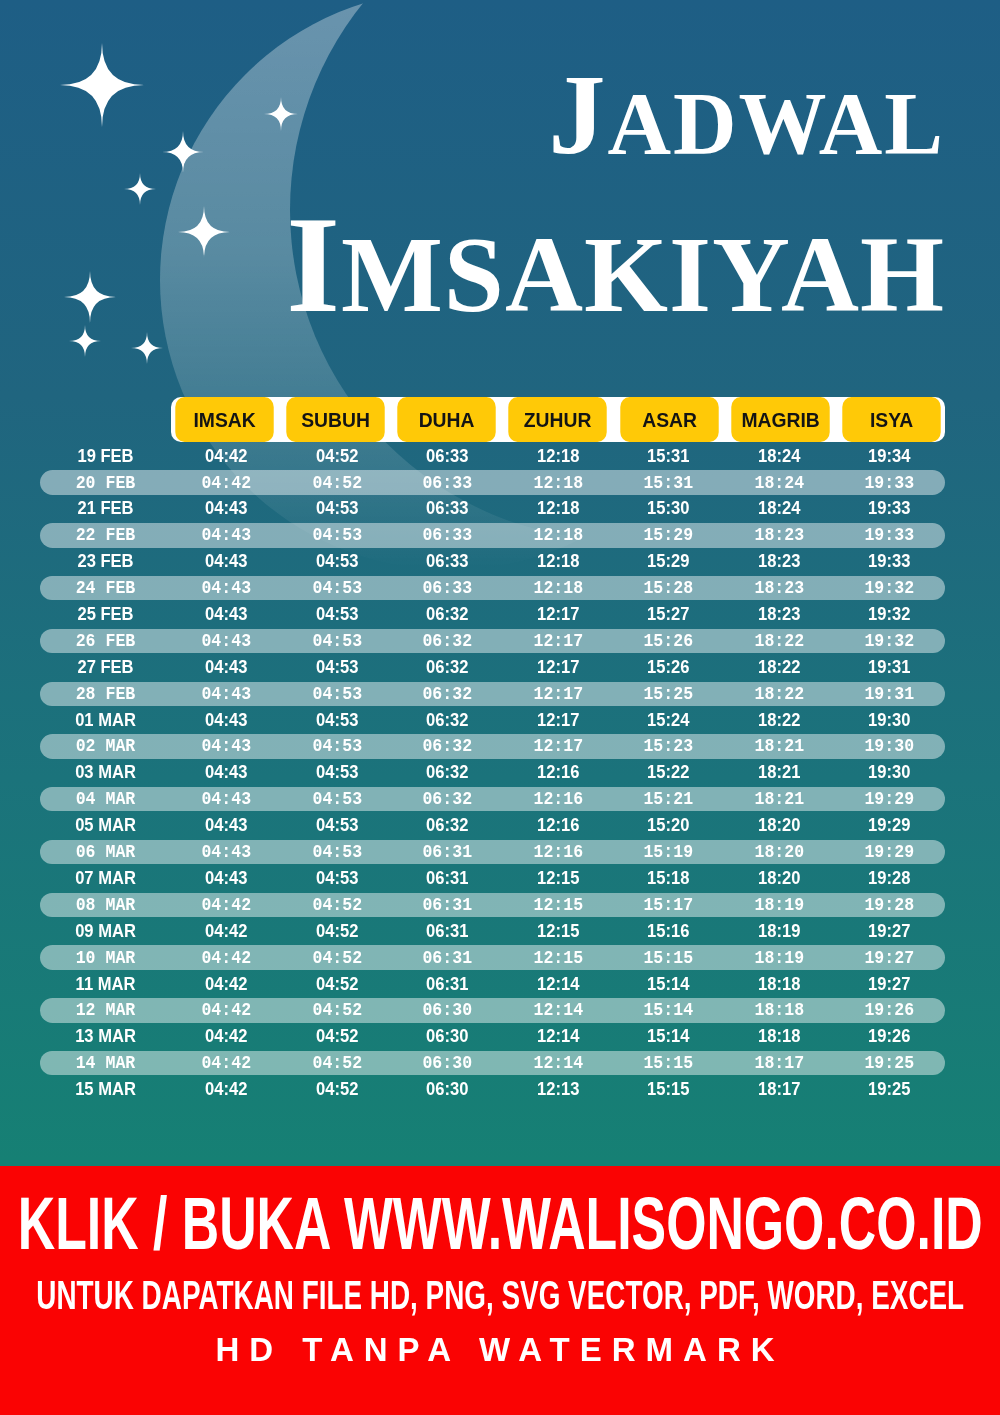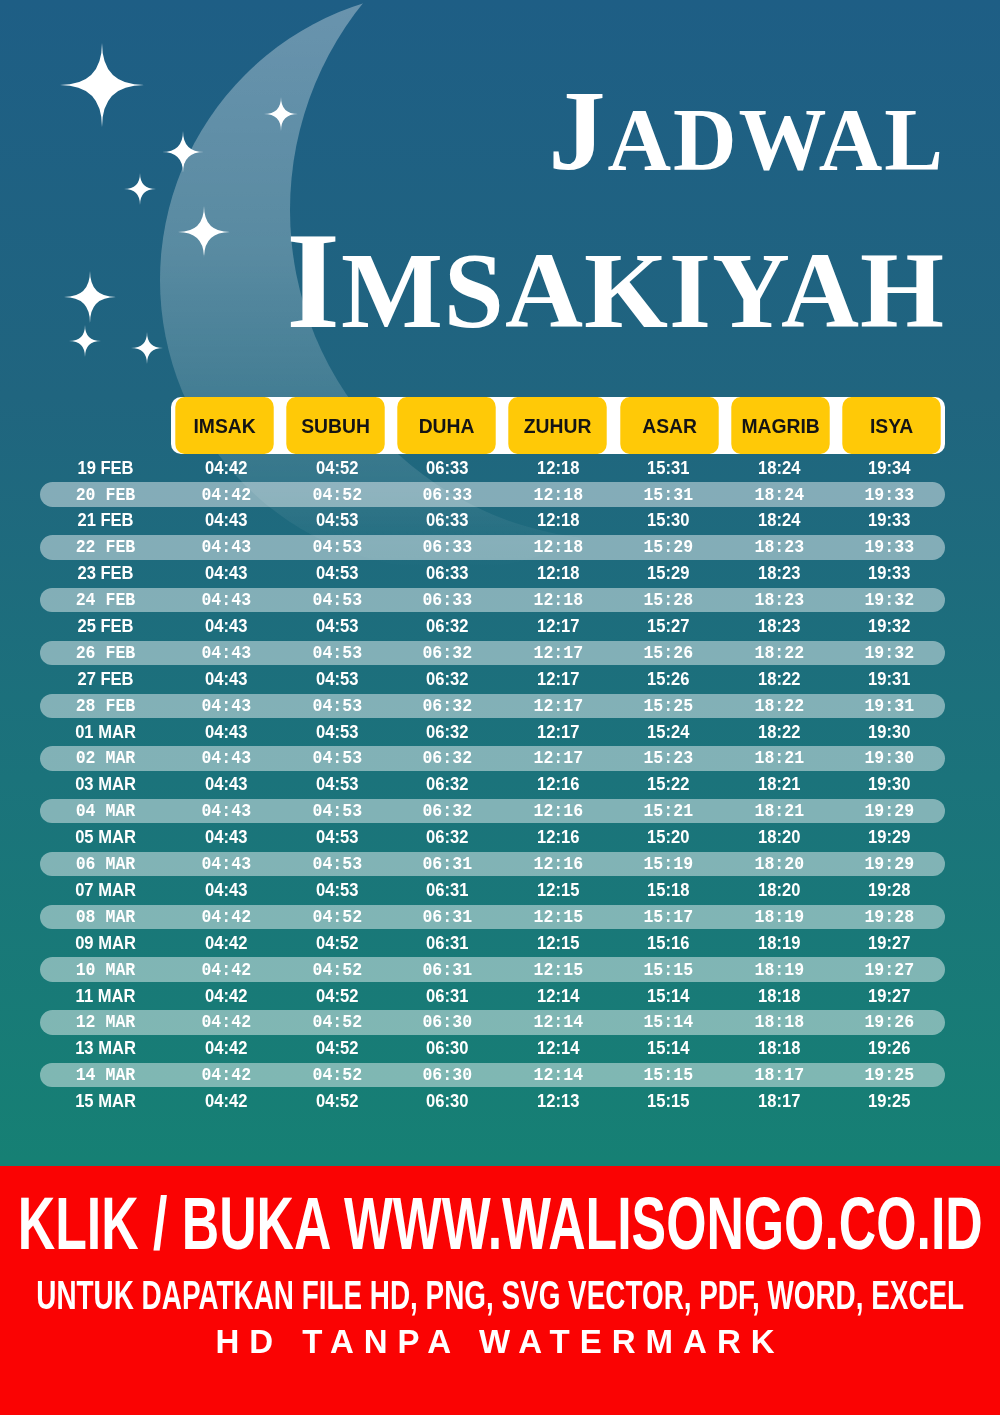--- a/index.html
+++ b/index.html
@@ -5,43 +5,43 @@
   html,body{margin:0;padding:0;background:#333;}
   .poster{
     position:relative;width:1000px;height:1415px;overflow:hidden;
     font-family:"Liberation Sans",sans-serif;
     background:linear-gradient(180deg,#1E5E85 0%,#20657F 28%,#1B737B 55%,#168074 82%,#128073 100%);
   }
   .decor{position:absolute;top:0;left:0;pointer-events:none;}
   
   .title-block{position:absolute;top:58px;right:55px;text-align:right;color:#fff;
     font-family:"Liberation Serif",serif;font-weight:bold;line-height:1;}
-  .title-l1{font-size:88px;letter-spacing:2px;margin-top:16px;}
+  .title-l1{font-size:88px;letter-spacing:2px;}
   .title-l1::first-letter{font-size:114px;}
   .title-l2{font-size:108px;letter-spacing:1px;margin-top:24px;}
   .title-l2::first-letter{font-size:138px;}
   .subtitle-block{position:absolute;top:272px;right:55px;text-align:right;color:#fff;font-weight:bold;}
   .subtitle-line{display:block;font-size:31px;line-height:40px;transform:scaleX(.66);transform-origin:right center;white-space:nowrap;letter-spacing:.5px;}
   
   .schedule{position:absolute;left:40px;top:397px;width:905px;}
-  .hdr-wrap{margin-left:131px;height:57px;background:#fff;border-radius:10px;
+  .hdr-wrap{margin-left:131px;height:45px;background:#fff;border-radius:10px;
     display:grid;grid-template-columns:repeat(7,1fr);column-gap:4px;}
   .hdr-cell{background:#FFC907;border-radius:10px;display:flex;align-items:center;justify-content:center;
     color:#141414;font-weight:bold;font-size:21px;letter-spacing:0;transform:scaleX(.92);}
   .rows{}
   .row{display:grid;grid-template-columns:131px repeat(7,1fr);height:24.4px;margin:2px 0;
     align-items:center;border-radius:13px;}
   .row.alt{background:rgba(255,255,255,.45);font-family:Liberation Mono, monospace;}
   .cell{text-align:center;color:#fff;font-weight:bold;font-size:18px;transform:scaleX(.92);white-space:nowrap;}
   
   .footer{position:absolute;left:0;top:1166px;width:1000px;height:249px;background:#FA0303;
     display:flex;flex-direction:column;align-items:center;color:#fff;font-weight:bold;text-align:center;}
   .f1{margin-top:18px;font-size:74px;line-height:80px;transform:scaleX(.70);transform-origin:center;white-space:nowrap;cursor:pointer;}
   .f2{margin-top:9px;font-size:41px;line-height:44px;transform:scaleX(.68);transform-origin:center;white-space:nowrap;}
-  .f3{margin-top:6px;font-size:33px;line-height:38px;letter-spacing:10px;white-space:nowrap;}
+  .f3{margin-top:14px;font-size:33px;line-height:38px;letter-spacing:10px;white-space:nowrap;}
 </style>
 </head>
 <body>
 
 <div class="poster">
 
   <svg class="decor" width="1000" height="1415" viewBox="0 0 1000 1415">
     <defs>
       <linearGradient id="moonfade" x1="0" y1="0" x2="0" y2="1">
         <stop offset="0" stop-color="#ffffff" stop-opacity="0.34"></stop>

